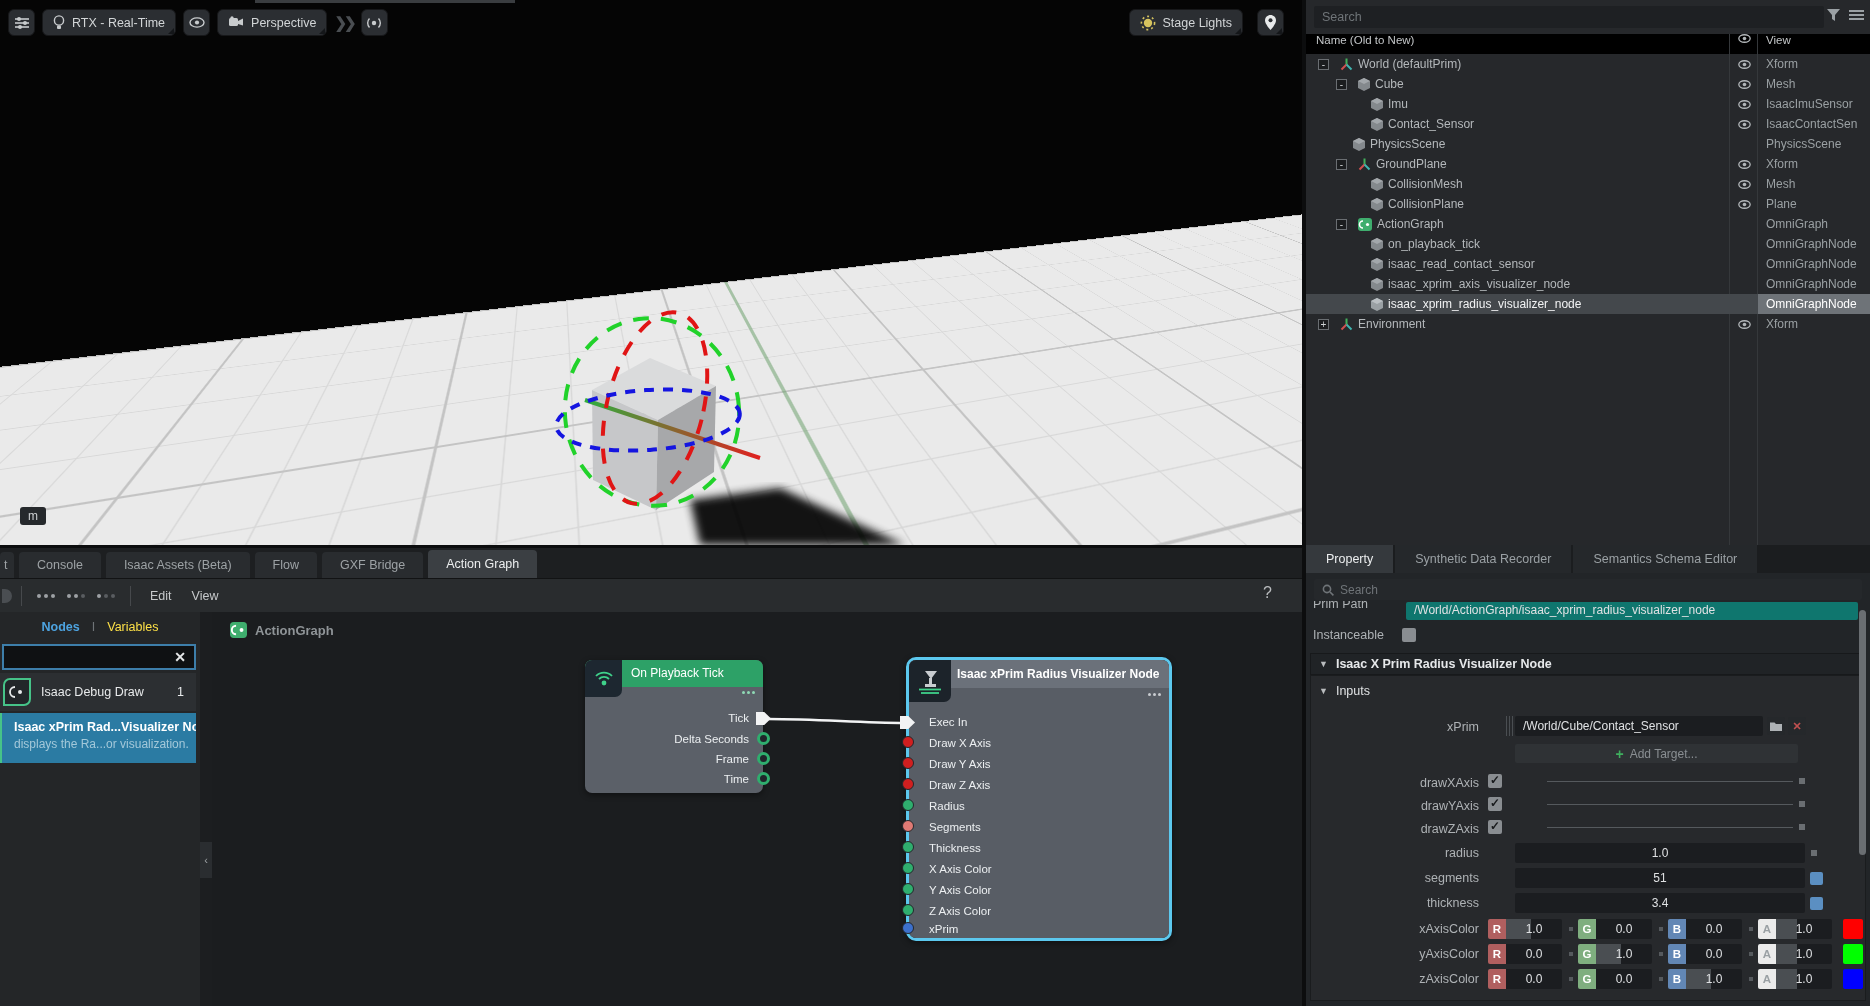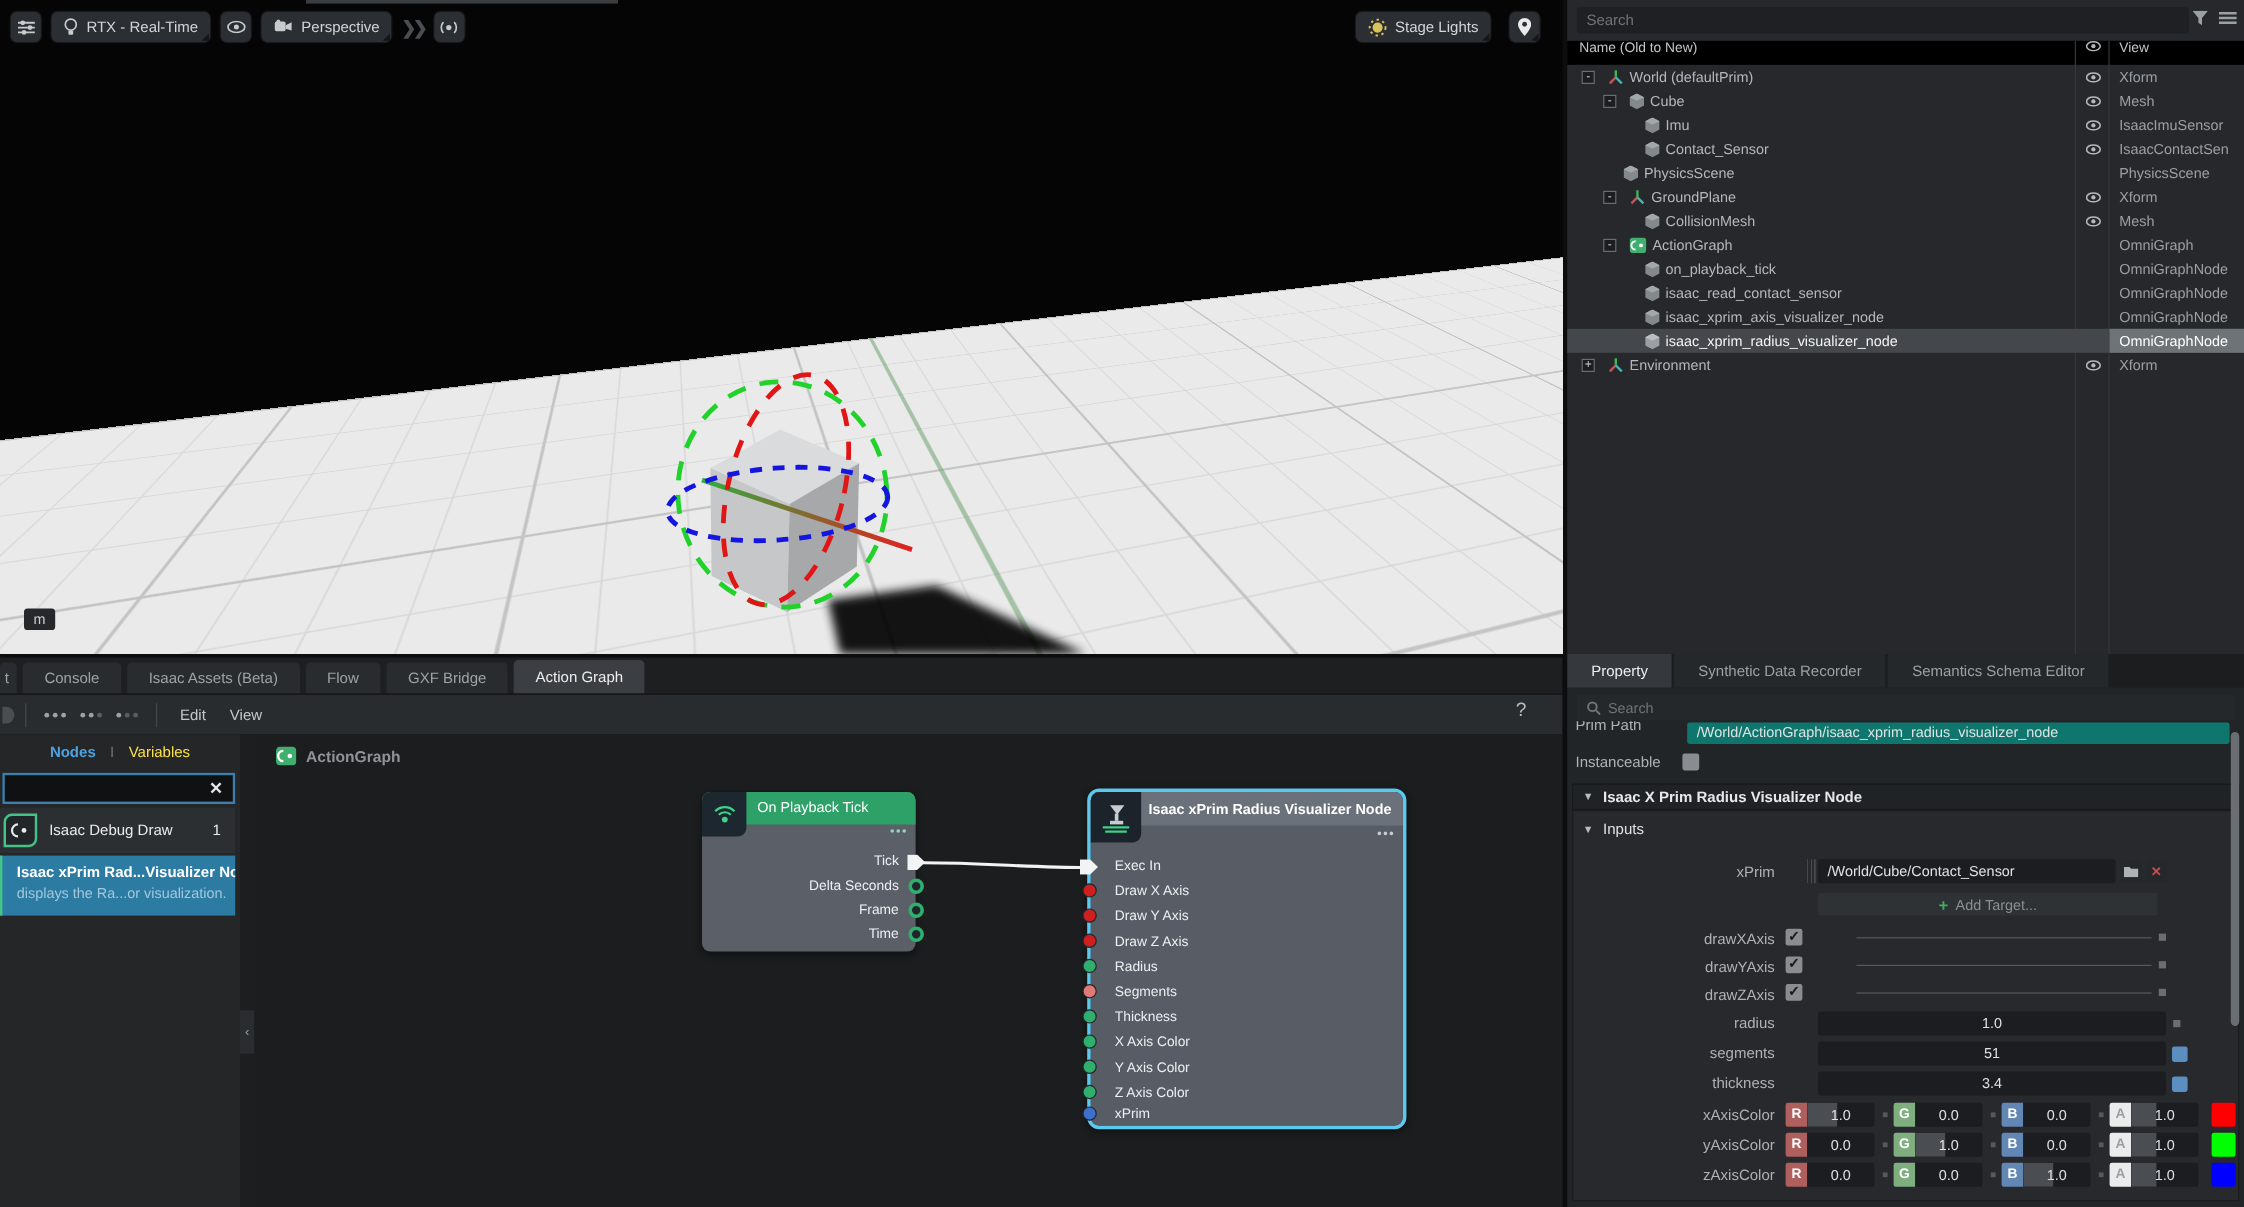--- a/index.html
+++ b/index.html
@@ -424,20 +424,38 @@
           </span>
         <span class="cell-eye">
             <svg width="13" height="9" viewBox="0 0 16 11">
               <ellipse cx="8" cy="5.5" rx="7" ry="4.6" fill="none" stroke="#b3b7ba" stroke-width="1.6"></ellipse>
               <circle cx="8" cy="5.5" r="2.2" fill="#b3b7ba"></circle>
             </svg>
           </span>
         <span class="cell-type">Mesh</span>
       </div>
 
+      <div class="trow">
+        <span class="cell-name pad2">
+          <span class="ticon">
+              <svg width="12" height="13" viewBox="0 0 12 13">
+                <polygon points="6,0 12,3 12,10 6,13 0,10 0,3" fill="#84898d"></polygon>
+                <polygon points="6,0 12,3 6,6 0,3" fill="#a2a7ab"></polygon>
+              </svg>
+            </span>
+          <span>CollisionPlane</span>
+          </span>
+        <span class="cell-eye">
+            <svg width="13" height="9" viewBox="0 0 16 11">
+              <ellipse cx="8" cy="5.5" rx="7" ry="4.6" fill="none" stroke="#b3b7ba" stroke-width="1.6"></ellipse>
+              <circle cx="8" cy="5.5" r="2.2" fill="#b3b7ba"></circle>
+            </svg>
+          </span>
+        <span class="cell-type">Plane</span>
+      </div>
 
       <div class="trow">
         <span class="cell-name pad1">
             <span class="expander">-</span>
           <span class="ticon">
               <svg width="14" height="13" viewBox="0 0 14 13">
                 <rect x="0" y="0" width="14" height="13" rx="3" fill="#3fae6e"></rect>
                 <path d="M5 3 A3.5 3.5 0 0 0 5 10" fill="none" stroke="#fff" stroke-width="1.6"></path>
                 <circle cx="9.5" cy="6.5" r="1.6" fill="#fff"></circle>
               </svg>

